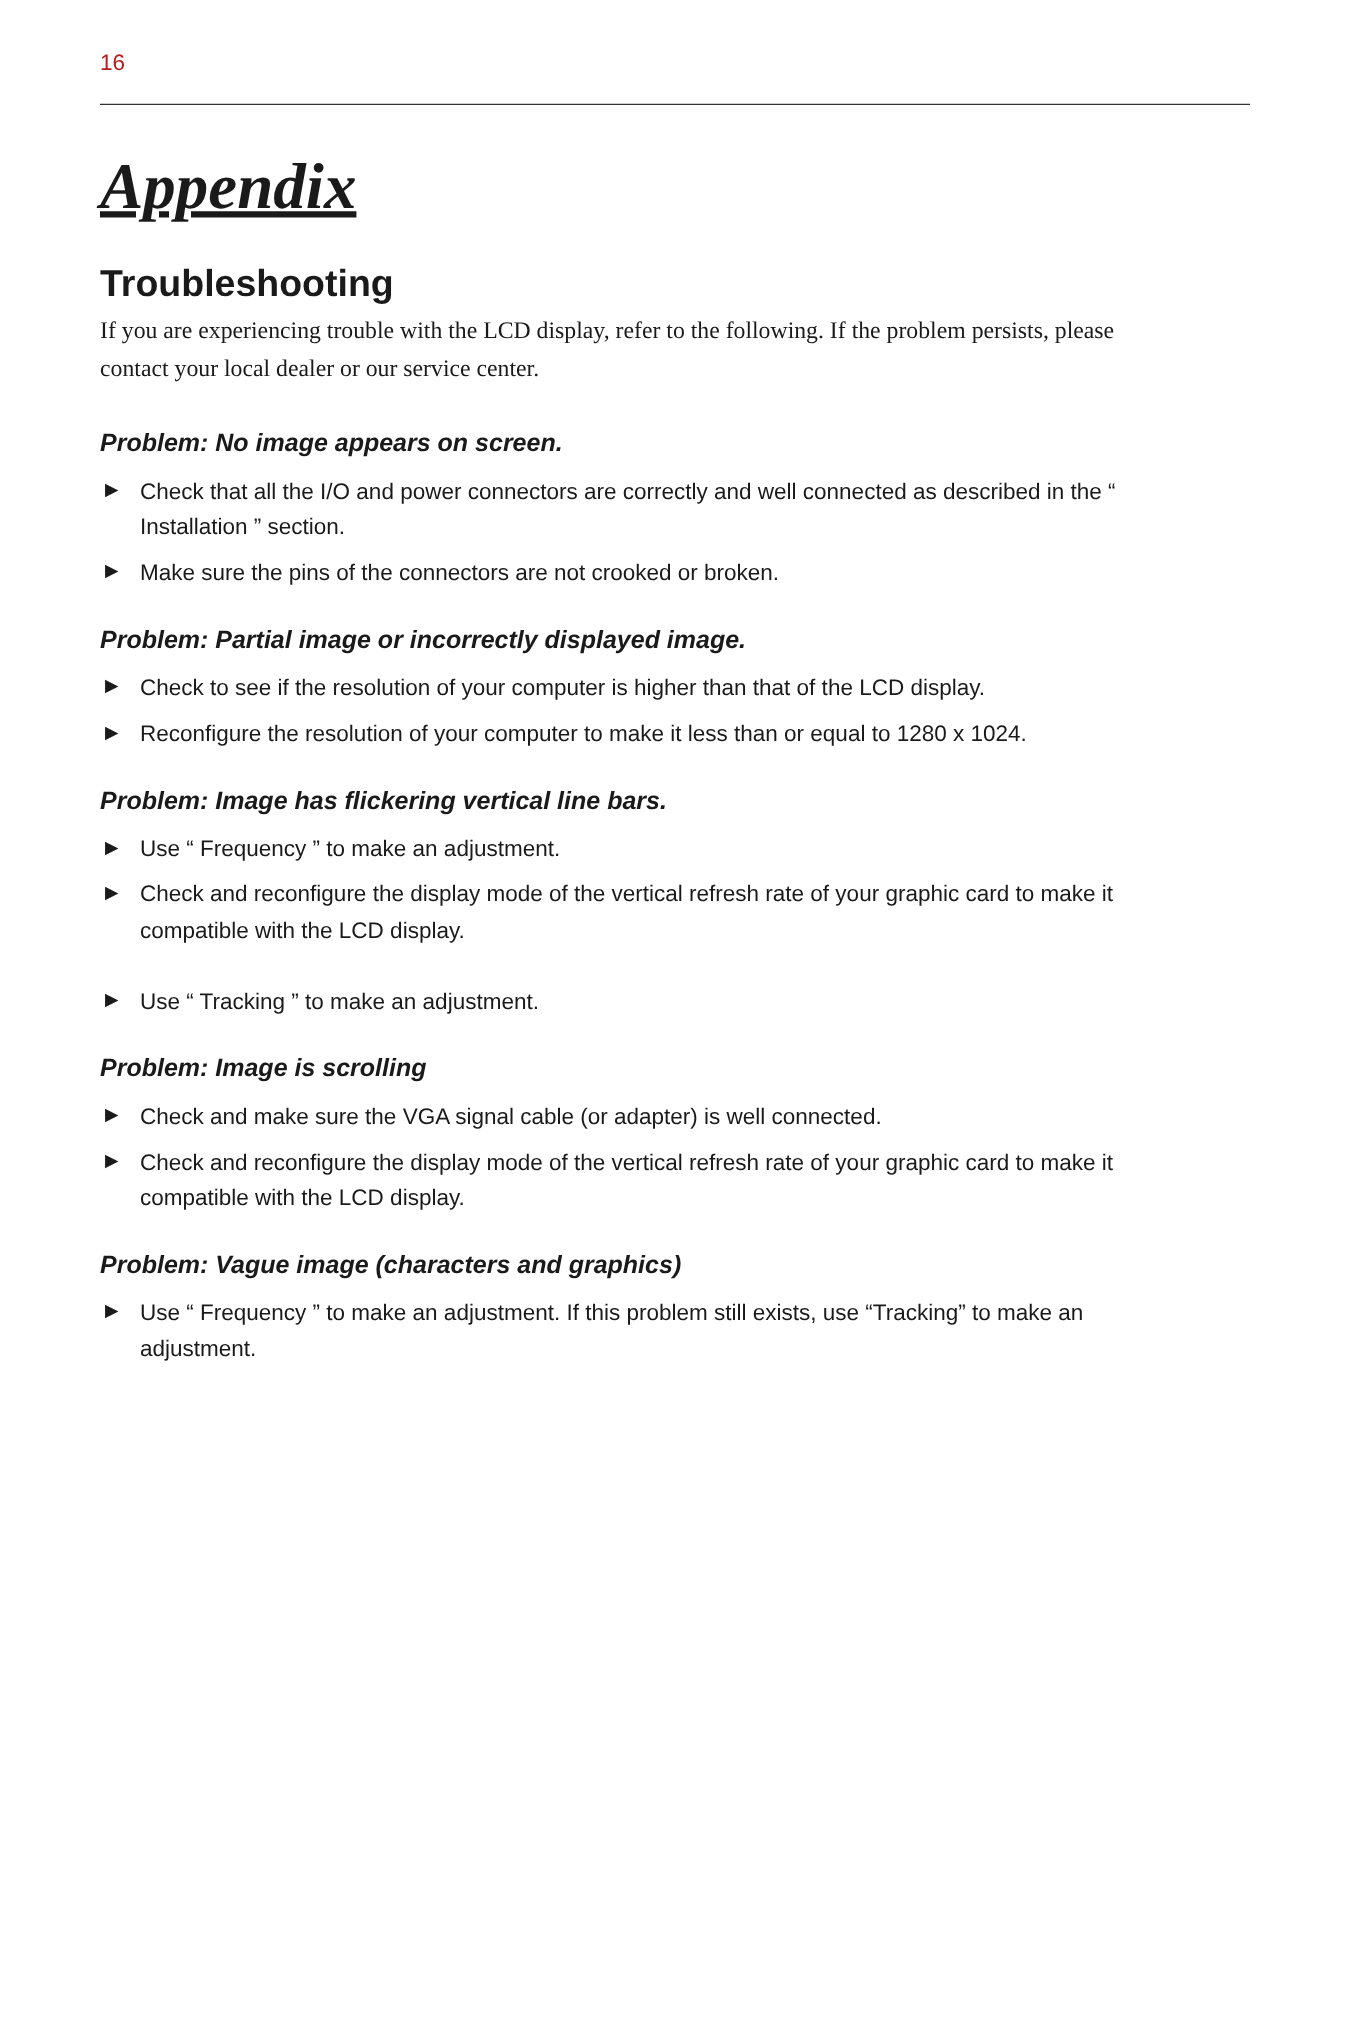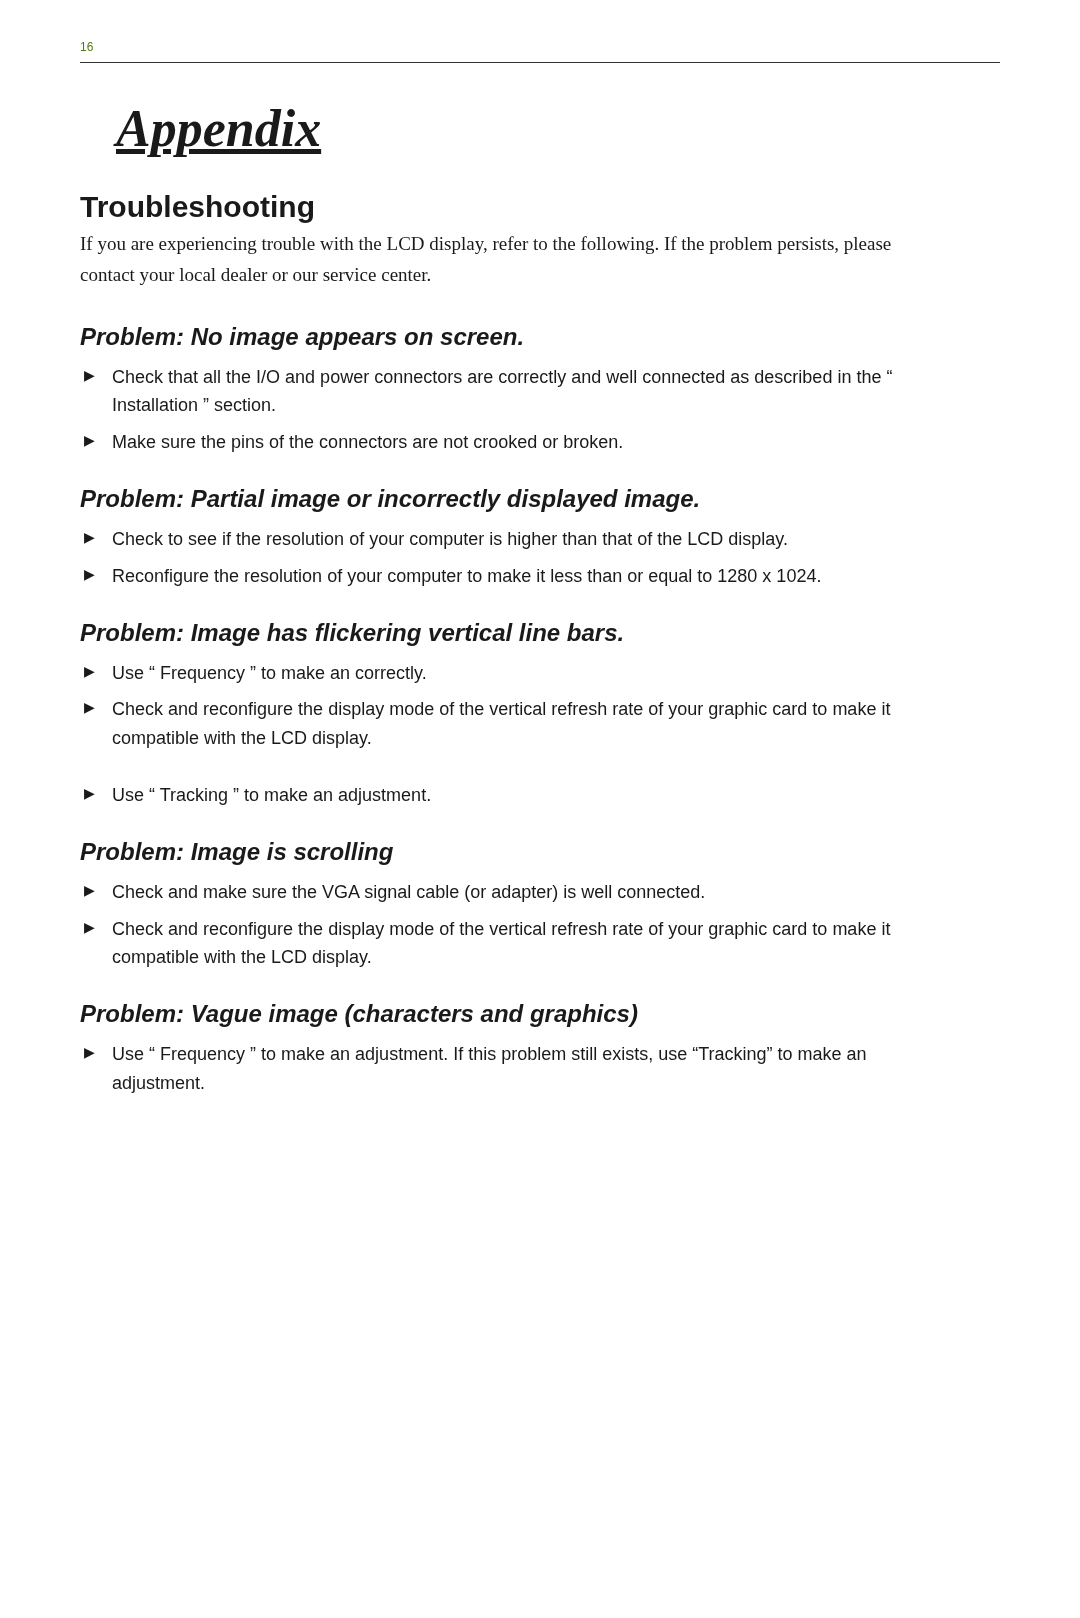--- a/index.html
+++ b/index.html
@@ -15,40 +15,39 @@
       width: 1080px;
       min-height: 1618px;
     }
 
     .page-container {
       padding: 40px 80px 60px 80px;
       position: relative;
     }
 
     .page-number {
-      font-size: 12px;
-      color: #4d7c0f;
-      margin-bottom: 8px;
+      font-size: 18px;
+      color: #b91c1c;
+      margin-bottom: 22px;
     }
 
     .top-rule {
       border: none;
       border-top: 1.5px solid #333;
       margin-bottom: 36px;
     }
 
     .appendix-title {
       font-family: Georgia, 'Times New Roman', serif;
       font-size: 52px;
       font-weight: bold;
       font-style: italic;
       text-decoration: underline;
       color: #1a1a1a;
       margin-bottom: 32px;
-      margin-left: 36px;
     }
 
     .section-heading {
       font-family: Arial, sans-serif;
       font-size: 30px;
       font-weight: bold;
       color: #1a1a1a;
       margin-bottom: 4px;
     }
 
@@ -60,21 +59,21 @@
       margin-bottom: 32px;
       max-width: 870px;
     }
 
     .problem-block {
       margin-bottom: 28px;
     }
 
     .problem-title {
       font-family: Arial, sans-serif;
-      font-size: 24px;
+      font-size: 20px;
       font-weight: bold;
       font-style: italic;
       color: #1a1a1a;
       margin-bottom: 12px;
     }
 
     .bullet-list {
       list-style: none;
       padding: 0;
       margin: 0;
@@ -144,21 +143,21 @@
             <span class="bullet-arrow">▶</span>
             <span class="bullet-text">Reconfigure the resolution of your computer to make it less than or equal to 1280 x 1024.</span>
           </li>
         </ul>
       </div>
       <div class="problem-block">
         <p class="problem-title">Problem: Image has flickering vertical line bars.</p>
         <ul class="bullet-list">
           <li>
             <span class="bullet-arrow">▶</span>
-            <span class="bullet-text">Use “ Frequency ” to make an correctly.</span>
+            <span class="bullet-text">Use “ Frequency ” to make an adjustment.</span>
           </li>
           <li>
             <span class="bullet-arrow">▶</span>
             <span class="bullet-text">Check and reconfigure the display mode of the vertical refresh rate of your graphic card to make it compatible with the LCD display.</span>
           </li>
         </ul>
       </div>
       <div class="problem-block">
         <ul class="bullet-list">
           <li>

